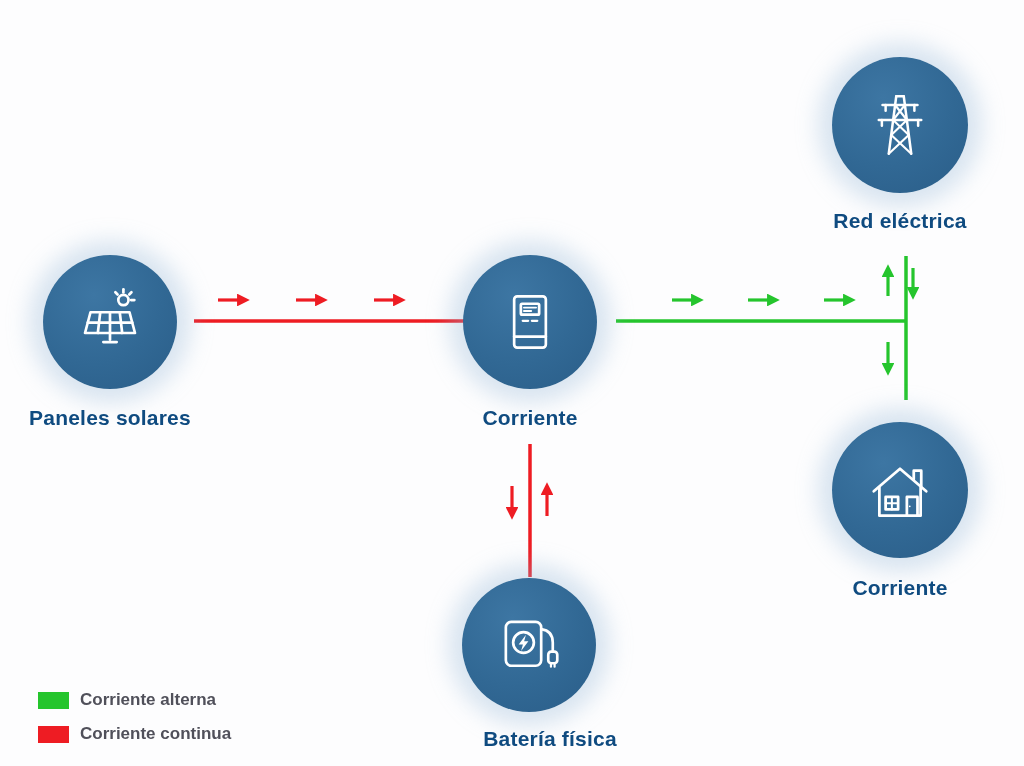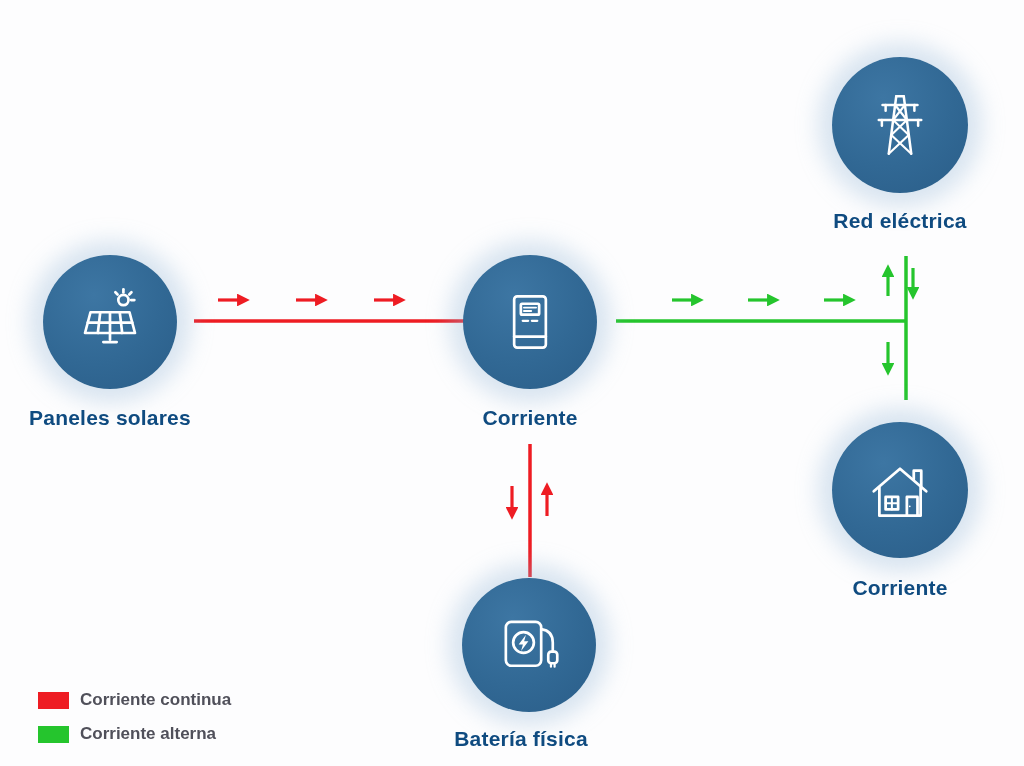--- a/index.html
+++ b/index.html
@@ -170,26 +170,26 @@
         <rect x="13" y="13" width="29" height="36" rx="4.5"></rect>
         <circle cx="27.5" cy="30" r="8.5"></circle>
         <path d="M29.5 23.5 L23.5 31.5 H27 L25.5 37 L31.5 29 H28 Z" fill="#fff" stroke="none"></path>
         <path d="M42 19 c7 1 9.5 5 9.5 11 v7"></path>
         <rect x="47.8" y="37.5" width="7.4" height="9.5" rx="2.4"></rect>
         <line x1="50" y1="47" x2="50" y2="49.8" stroke-width="1.8"></line>
         <line x1="53" y1="47" x2="53" y2="49.8" stroke-width="1.8"></line>
       </g>
     </svg>
   </div>
-  <div class="node-label" style="left:401px;top:727px;width:240px;">Batería física</div>
+  <div class="node-label" style="left:430px;top:727px;width:240px;">Batería física</div>
 
   <div class="legend">
     <div class="legend-row">
+      <span class="swatch ac-sw"></span>
+      <span class="legend-label">Corriente alterna</span>
+    </div>
+    <div class="legend-row">
       <span class="swatch dc-sw"></span>
       <span class="legend-label">Corriente continua</span>
-    </div>
-    <div class="legend-row">
-      <span class="swatch ac-sw"></span>
-      <span class="legend-label">Corriente alterna</span>
     </div>
   </div>
 
 </div>
 
 </body></html>

